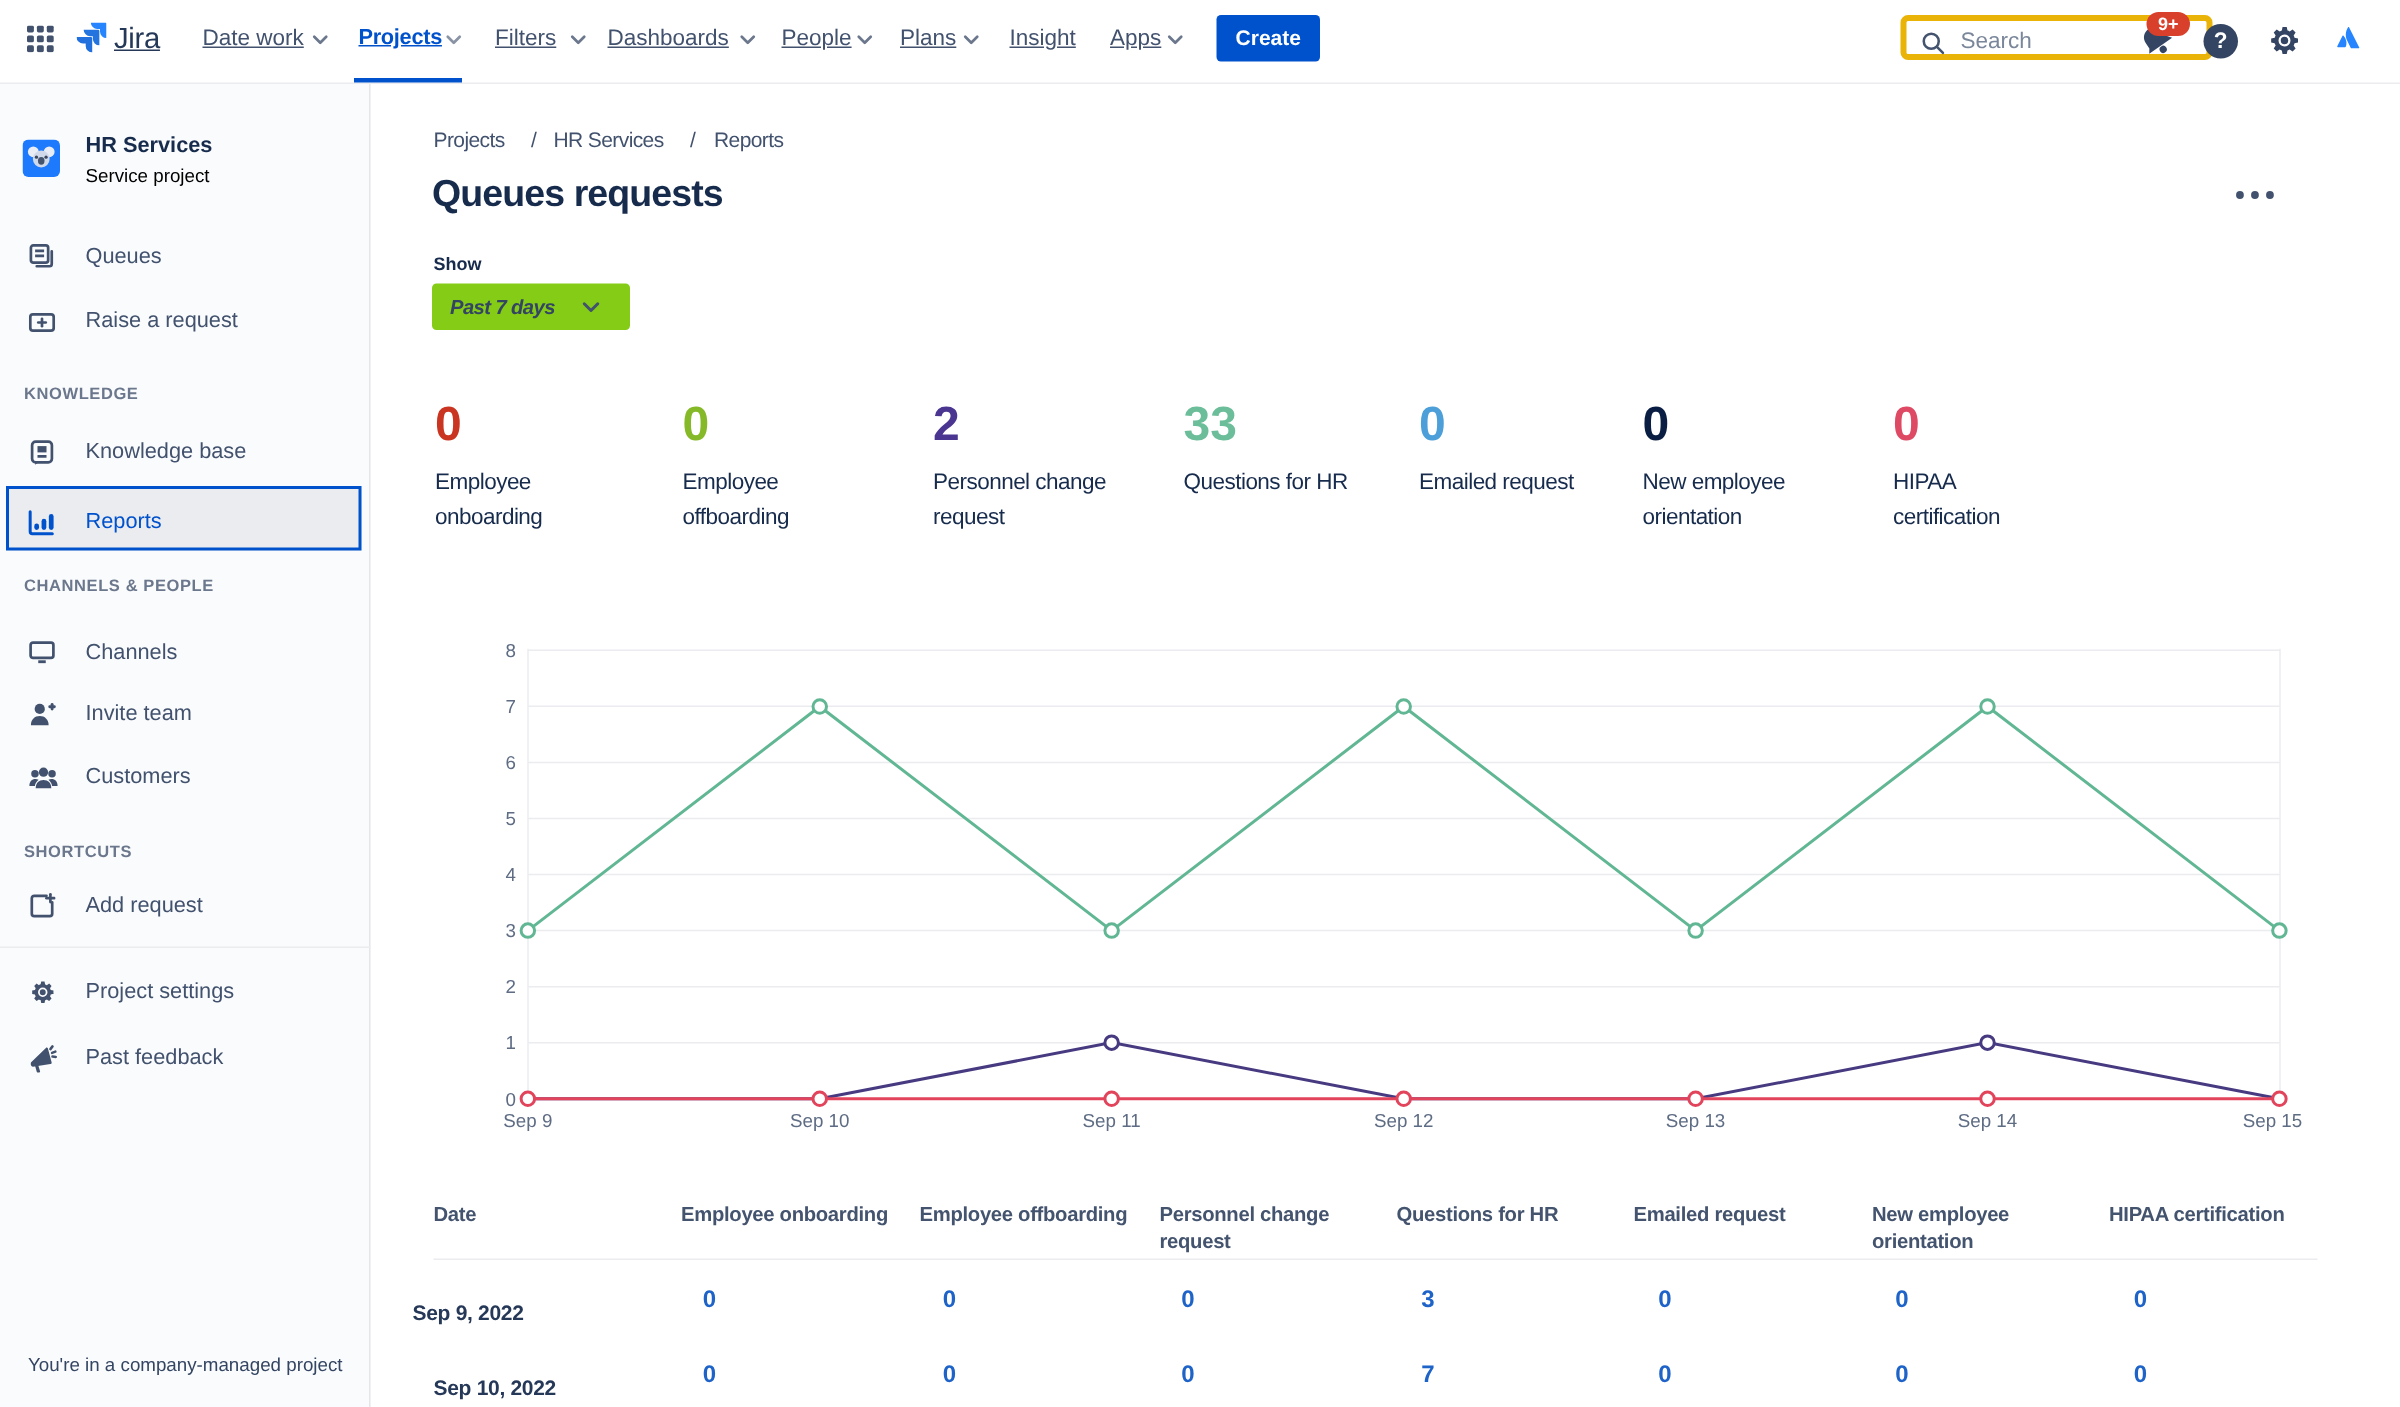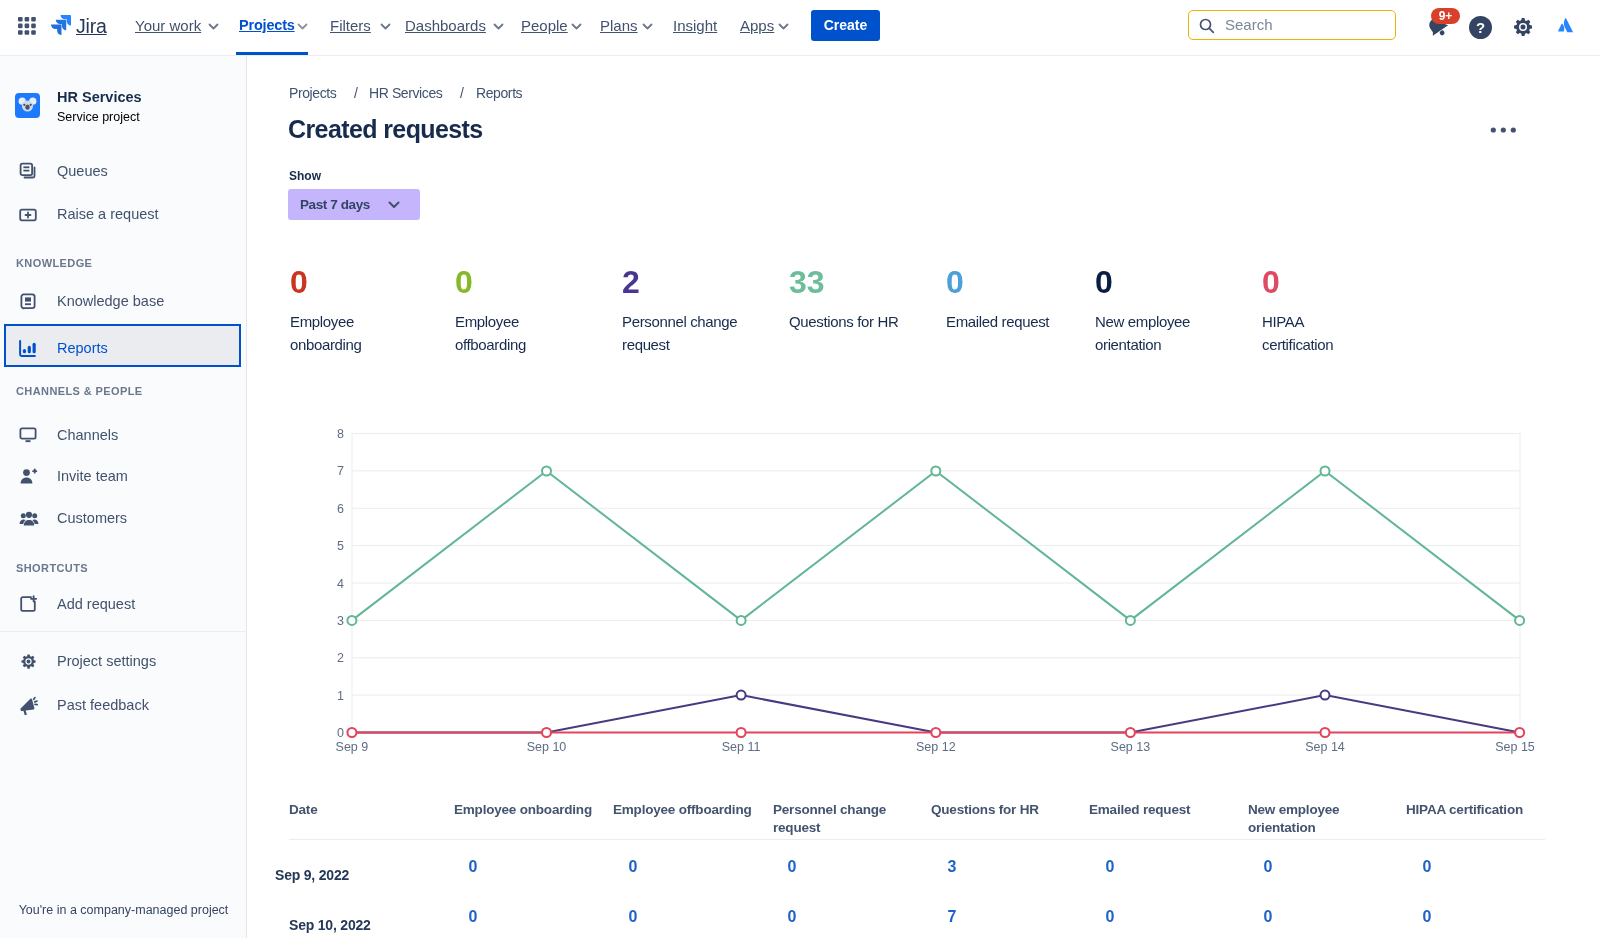--- a/index.html
+++ b/index.html
@@ -10,41 +10,41 @@
 #topbar { position:absolute; left:0; top:0; width:1600px; height:56px;
   background:#fff; border-bottom:1px solid #EBECF0; z-index:20; }
 .navitem { position:absolute; top:17px; font-size:15px; font-weight:500;
   color:#42526E; white-space:nowrap;text-decoration:underline; }
 .nav-blue { color:#0052CC; }
 #proj-underline { position:absolute; left:236px; top:52px; width:72px; height:3px;
   background:#0052CC; }
 #create { position:absolute; left:811px; top:10px; width:69px; height:31px;
   background:#0747A6; background:#0052CC; border-radius:3px; color:#fff;
   font-size:14px; font-weight:700; text-align:center; line-height:31px; }
-#search { position:absolute; left:1188px; top:10px; width:208px; height:30px;
-  border:1px solid #eab308; border-radius:5px; }
+#search { position:absolute; left:1267px; top:10px; width:208px; height:30px;
+  border:4px solid #eab308; border-radius:5px; }
 #search span { position:absolute; left:36px; top:5px; font-size:15px; color:#7A869A; }
 
 #sidebar { position:absolute; left:0; top:56px; width:247px; height:882px;
   background:#FAFBFC; border-right:1px solid #E4E6EA; z-index:10; }
 .side-item { position:absolute; left:57px; font-size:14.5px; color:#42526E;
   font-weight:500; white-space:nowrap; }
 .side-head { position:absolute; left:16px; font-size:11px; font-weight:700;
   color:#6B778C; letter-spacing:0.4px; }
 #reports-box { position:absolute; left:4px; top:268px; width:237px; height:43px;
   border:2px solid #0052CC; background:#EBECF0; }
 .sicon { position:absolute; left:19px; }
 
 .crumb { position:absolute; top:85px; font-size:14px; letter-spacing:-0.4px; color:#42526E; }
 #title { position:absolute; left:288px; top:115px; font-size:25px; font-weight:700;
   letter-spacing:-0.6px; color:#172B4D; }
 #show { position:absolute; left:289px; top:169px; font-size:12px; font-weight:700;
   color:#172B4D; }
 #dropdown { position:absolute; left:288px; top:189px; width:132px; height:31px;
-  background:#c4b5fd; border-radius:3px; }
+  background:#84cc16; border-radius:3px;font-style:italic; }
 #dropdown span { position:absolute; left:12px; top:8px; font-size:13.5px; letter-spacing:-0.4px;
   font-weight:700; color:#344563; }
 .stat-num { position:absolute; top:266px; font-size:32px; font-weight:700; line-height:32px; }
 .stat-label { position:absolute; top:310px; font-size:15px; letter-spacing:-0.35px; color:#172B4D;
   line-height:23px; }
 
 .th { position:absolute; font-size:13.5px; font-weight:700; letter-spacing:-0.2px; color:#44546F;
   line-height:18px; }
 .tv { position:absolute; font-size:16px; line-height:16px; font-weight:700; color:#1D63C8;
   transform:translateX(-50%); }
@@ -138,21 +138,21 @@
         <rect x="6.6" y="13.2" width="4.6" height="4.6" rx="1.1"></rect>
         <rect x="13.2" y="13.2" width="4.6" height="4.6" rx="1.1"></rect>
     </g>
   </svg>
   <svg class="abs" style="left:51px;top:15px" width="20" height="20" viewBox="0 0 24 24">
     <path fill="#2170DE" d="M11.571 11.513H0a5.218 5.218 0 0 0 5.232 5.215h2.13v2.057A5.215 5.215 0 0 0 12.575 24V12.518a1.005 1.005 0 0 0-1.004-1.005z"></path>
     <path fill="#2474E0" d="M17.287 5.756H5.716a5.215 5.215 0 0 0 5.215 5.214h2.129v2.058a5.218 5.218 0 0 0 5.215 5.214V6.758a1.001 1.001 0 0 0-.988-1.002z"></path>
     <path fill="#2684FF" d="M23.013 0H11.455a5.215 5.215 0 0 0 5.215 5.215h2.129v2.057a5.215 5.215 0 0 0 5.215 5.215V1.005A1.005 1.005 0 0 0 23.013 0z"></path>
   </svg>
   <div class="navitem" style="left:76px;top:15px;font-size:19.5px;font-weight:500;color:#253858;letter-spacing:-0.2px">Jira</div>
-  <div class="navitem" style="left:135px">Your work</div>
+  <div class="navitem" style="left:135px">Date work</div>
   <div class="navitem nav-blue" style="left:239px;font-size:14.5px;font-weight:700;letter-spacing:-0.2px">Projects</div>
   <div class="navitem" style="left:330px">Filters</div>
   <div class="navitem" style="left:405px">Dashboards</div>
   <div class="navitem" style="left:521px">People</div>
   <div class="navitem" style="left:600px">Plans</div>
   <div class="navitem" style="left:673px">Insight</div>
   <div class="navitem" style="left:740px">Apps</div>
   <div id="proj-underline"></div>
   <svg class="abs" style="left:208px;top:23px" width="11" height="8" viewBox="0 0 11 8">
       <path d="M1.5 1.5 L5.5 5.5 L9.5 1.5" fill="none" stroke="#6B778C" stroke-width="1.8" stroke-linecap="round" stroke-linejoin="round"></path>
@@ -295,21 +295,21 @@
     <path d="M14.6 3.4 L16 1.6 M15.7 5.9 L17.9 5.1 M16 8.4 L18.2 8.6" stroke="#42526E" stroke-width="1.7" stroke-linecap="round"></path>
   </svg>
   <div class="abs" style="left:0;top:847px;width:247px;text-align:center;font-size:12.5px;color:#344563">You're in a company-managed project</div>
 </div>
 
 <div class="crumb" style="left:289px">Projects</div>
 <div class="crumb" style="left:354px">/</div>
 <div class="crumb" style="left:369px">HR Services</div>
 <div class="crumb" style="left:460px">/</div>
 <div class="crumb" style="left:476px">Reports</div>
-<div id="title">Created requests</div>
+<div id="title">Queues requests</div>
 <svg class="abs" style="left:1489px;top:126px" width="28" height="8" viewBox="0 0 28 8">
   <circle cx="4.3" cy="4" r="2.6" fill="#42526E"></circle>
     <circle cx="14.3" cy="4" r="2.6" fill="#42526E"></circle>
     <circle cx="24.3" cy="4" r="2.6" fill="#42526E"></circle>
 </svg>
 <div id="show">Show</div>
 <div id="dropdown">
     <span>Past 7 days</span>
   <svg class="abs" style="left:100px;top:12px" width="12" height="8" viewBox="0 0 12 8">
     <path d="M1.5 1.5 L6 6 L10.5 1.5" fill="none" stroke="#42526E" stroke-width="2" stroke-linecap="round" stroke-linejoin="round"></path>

